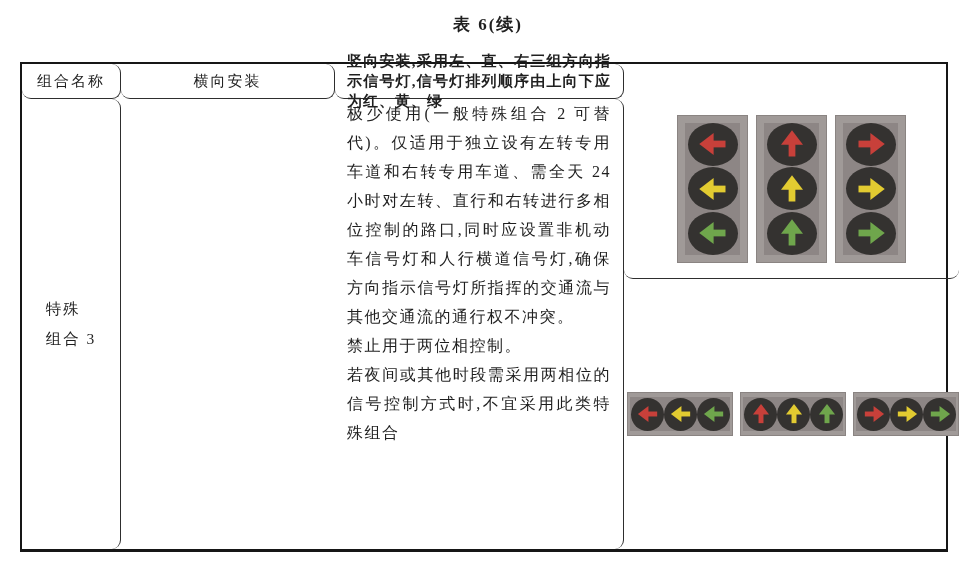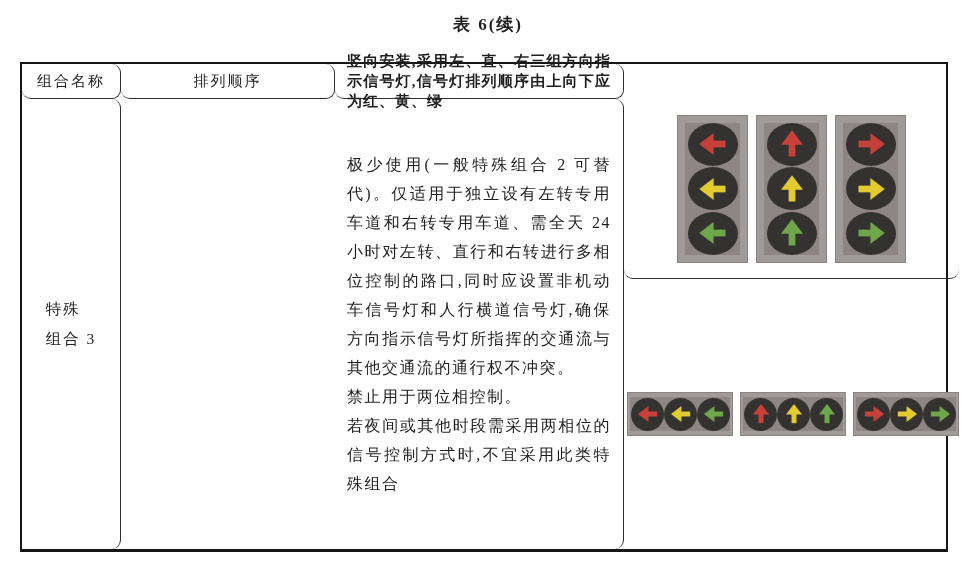--- a/index.html
+++ b/index.html
@@ -22,21 +22,21 @@
   .hcell{display:flex;align-items:center;justify-content:center;
     font-size:15px;letter-spacing:2px;}
 
   .name-cell{grid-row:2/4;grid-column:1;display:flex;align-items:center;justify-content:center;
     font-size:15.5px;letter-spacing:2px;line-height:30px;white-space:pre-line;}
 
   .order-cell{display:flex;align-items:center;}
   .order-cell .txt{width:100%;padding:0 12px;font-size:15px;letter-spacing:1px;
     line-height:20px;text-align:justify;text-align-last:left;font-weight:bold;}
 
-  .desc-cell{grid-row:2/4;grid-column:3;display:flex;align-items:center;}
+  .desc-cell{grid-row:2/4;grid-column:3;display:flex;align-items:flex-start;}
   .desc-cell .txt{width:100%;padding:0 12px;font-size:16px;letter-spacing:1.5px;
     line-height:29px;text-align:justify;text-align-last:left;white-space:pre-line;}
 
   .illus-top{grid-row:2;grid-column:4;display:flex;align-items:center;justify-content:center;gap:8px;}
   .illus-bottom{grid-row:3;grid-column:4;display:flex;align-items:center;justify-content:flex-start;
     padding-left:3px;}
   .illus-bottom .strip{display:flex;gap:7px;}
 
   .vpanel{width:71px;height:148px;box-sizing:border-box;background:#a09a98;
     border:1px solid #8a8482;padding:7px;flex:0 0 auto;}
@@ -56,21 +56,21 @@
 </head>
 <body>
 
 <div id="page">
 
   <div class="doc-title">表 6(续)</div>
 
   <div class="table">
 
     <div class="cell hcell">组合名称</div>
-    <div class="cell hcell">排列顺序</div>
+    <div class="cell hcell">横向安装</div>
 
     <div class="cell name-cell no-b">特殊
 组合 3</div>
 
     <div class="cell order-cell">
       <div class="txt">竖向安装,采用左、直、右三组方向指示信号灯,信号灯排列顺序由上向下应为红、黄、绿</div>
     </div>
 
     <div class="cell desc-cell no-b">
       <div class="txt">极少使用(一般特殊组合 2 可替代)。仅适用于独立设有左转专用车道和右转专用车道、需全天 24 小时对左转、直行和右转进行多相位控制的路口,同时应设置非机动车信号灯和人行横道信号灯,确保方向指示信号灯所指挥的交通流与其他交通流的通行权不冲突。

